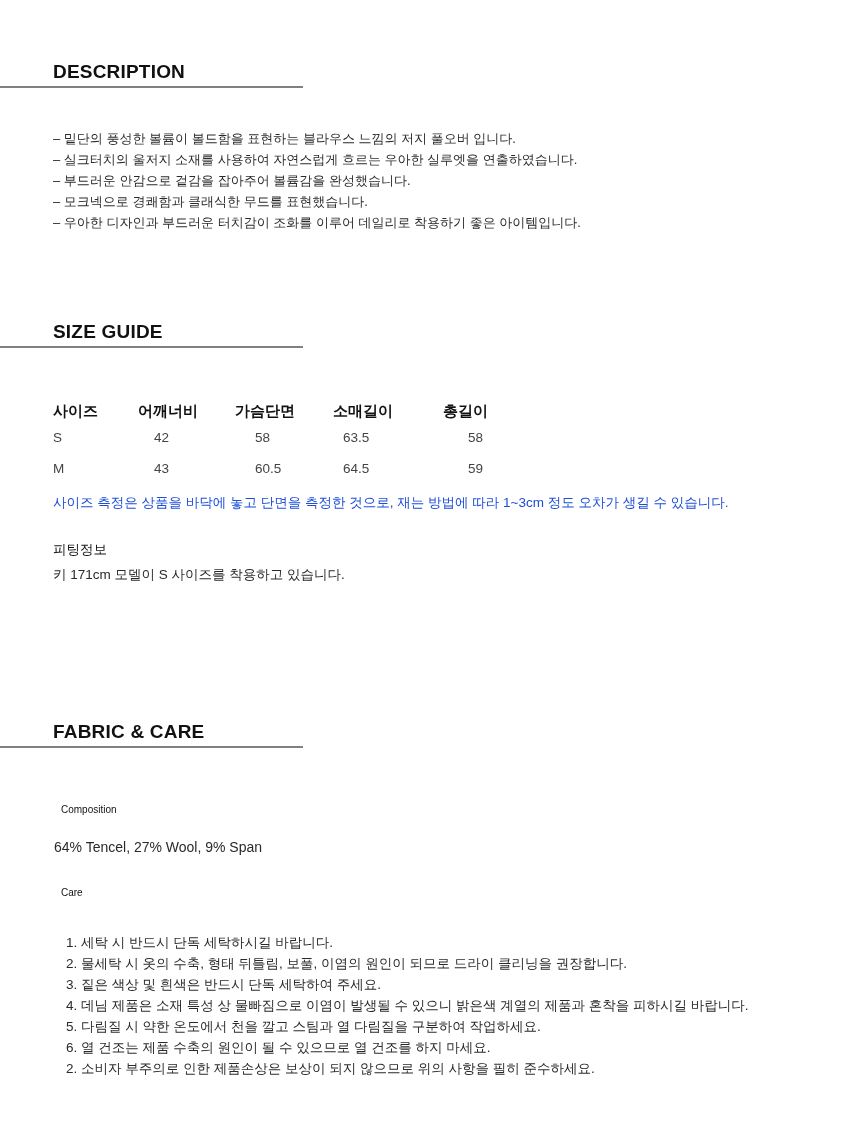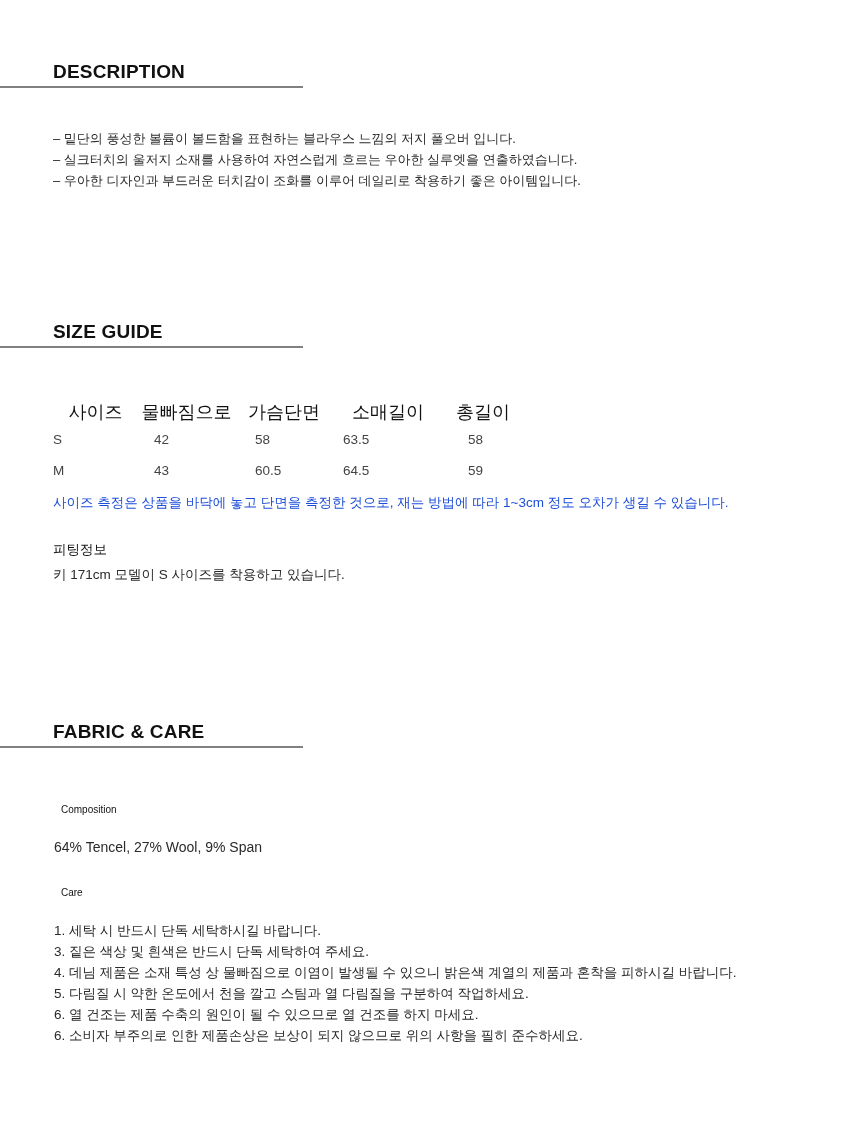--- a/index.html
+++ b/index.html
@@ -49,24 +49,24 @@
 
     .size-table {
       position: absolute;
       left: 53px;
       top: 400px;
       border-collapse: collapse;
       font-size: 13.5px;
       color: #2a2a2a;
     }
     .size-table th {
-      font-weight: normal;
-      font-size: 18px;
-      color: #111111;
-      text-align: center;
+      font-weight: bold;
+      font-size: 15px;
+      color: #111111;
+      text-align: left;
       padding: 0;
       height: 22px;
       vertical-align: middle;
     }
     .size-table td {
       padding: 0;
       height: 31px;
       vertical-align: middle;
       color: #444444;
     }
@@ -122,48 +122,50 @@
       left: 54px;
       top: 839px;
       font-size: 14px;
       color: #2a2a2a;
       margin: 0;
     }
     .care-list {
       position: absolute;
       left: 54px;
       top: 920px;
-      margin: 0;
+      margin: 12px;
       padding: 0;
       list-style: none;
       font-size: 13.5px;
       line-height: 21px;
       color: #2a2a2a;
     }
     .care-list li { white-space: nowrap; }
   </style>
 </head>
 <body>
 
 <h2 class="section-title" style="top:61px;">DESCRIPTION</h2>
 <div class="section-rule" style="top:86px;"></div>
 <ul class="desc-list">
   <li>– 밑단의 풍성한 볼륨이 볼드함을 표현하는 블라우스 느낌의 저지 풀오버 입니다.</li>
   <li>– 실크터치의 울저지 소재를 사용하여 자연스럽게 흐르는 우아한 실루엣을 연출하였습니다.</li>
+  <li>– 부드러운 안감으로 겉감을 잡아주어 볼륨감을 완성했습니다.</li>
+  <li>– 모크넥으로 경쾌함과 클래식한 무드를 표현했습니다.</li>
   <li>– 우아한 디자인과 부드러운 터치감이 조화를 이루어 데일리로 착용하기 좋은 아이템입니다.</li>
 </ul>
 
 <h2 class="section-title" style="top:321px;">SIZE GUIDE</h2>
 <div class="section-rule" style="top:346px;"></div>
 
 <table class="size-table">
   <thead>
     <tr>
       <th class="col-size">사이즈</th>
-      <th class="col-shoulder">물빠짐으로</th>
+      <th class="col-shoulder">어깨너비</th>
       <th class="col-chest">가슴단면</th>
       <th class="col-sleeve">소매길이</th>
       <th class="col-length">총길이</th>
     </tr>
   </thead>
   <tbody>
     <tr class="row-S">
       <td>S</td>
       <td class="num">42</td>
       <td class="num-chest">58</td>
@@ -186,18 +188,19 @@
 
 <h2 class="section-title" style="top:721px;">FABRIC &amp; CARE</h2>
 <div class="section-rule" style="top:746px;"></div>
 
 <h3 class="sub-title" style="top:797px;">Composition</h3>
 <p class="composition-text">64% Tencel, 27% Wool, 9% Span</p>
 
 <h3 class="sub-title" style="top:880px;">Care</h3>
 <ul class="care-list">
   <li>1. 세탁 시 반드시 단독 세탁하시길 바랍니다.</li>
+  <li>2. 물세탁 시 옷의 수축, 형태 뒤틀림, 보풀, 이염의 원인이 되므로 드라이 클리닝을 권장합니다.</li>
   <li>3. 짙은 색상 및 흰색은 반드시 단독 세탁하여 주세요.</li>
   <li>4. 데님 제품은 소재 특성 상 물빠짐으로 이염이 발생될 수 있으니 밝은색 계열의 제품과 혼착을 피하시길 바랍니다.</li>
   <li>5. 다림질 시 약한 온도에서 천을 깔고 스팀과 열 다림질을 구분하여 작업하세요.</li>
   <li>6. 열 건조는 제품 수축의 원인이 될 수 있으므로 열 건조를 하지 마세요.</li>
-  <li>6. 소비자 부주의로 인한 제품손상은 보상이 되지 않으므로 위의 사항을 필히 준수하세요.</li>
+  <li>2. 소비자 부주의로 인한 제품손상은 보상이 되지 않으므로 위의 사항을 필히 준수하세요.</li>
 </ul>
 
 </body></html>

